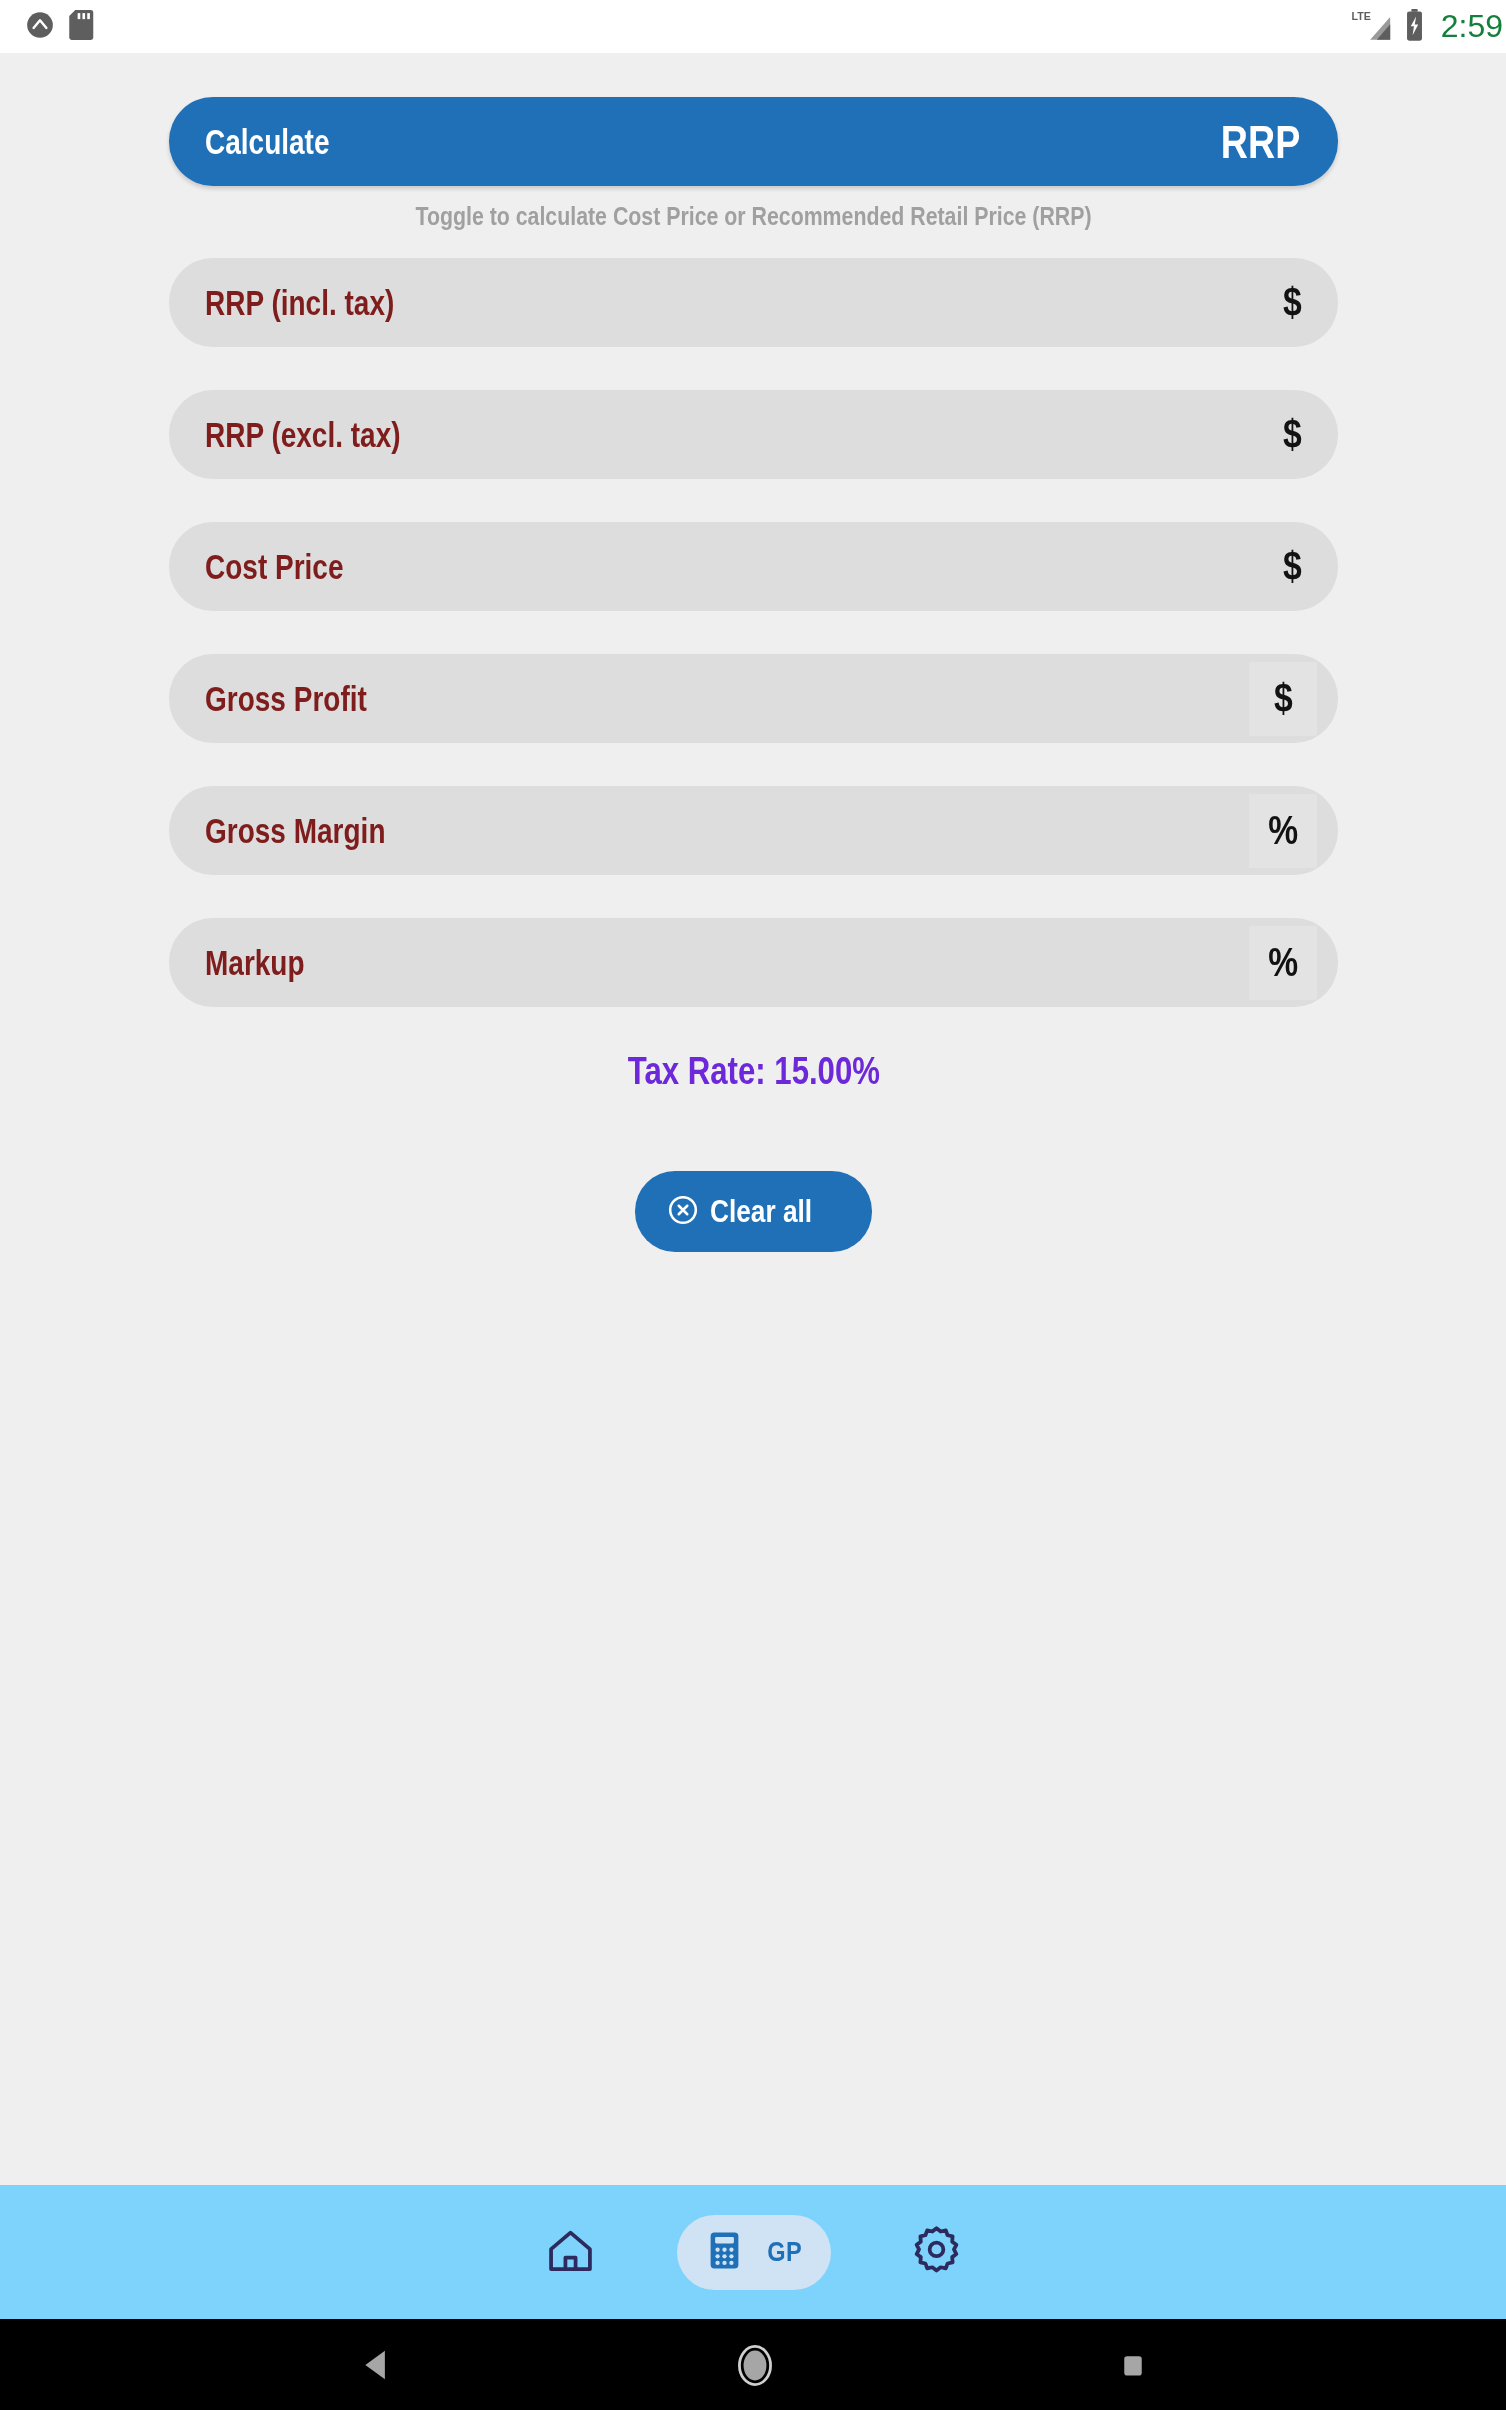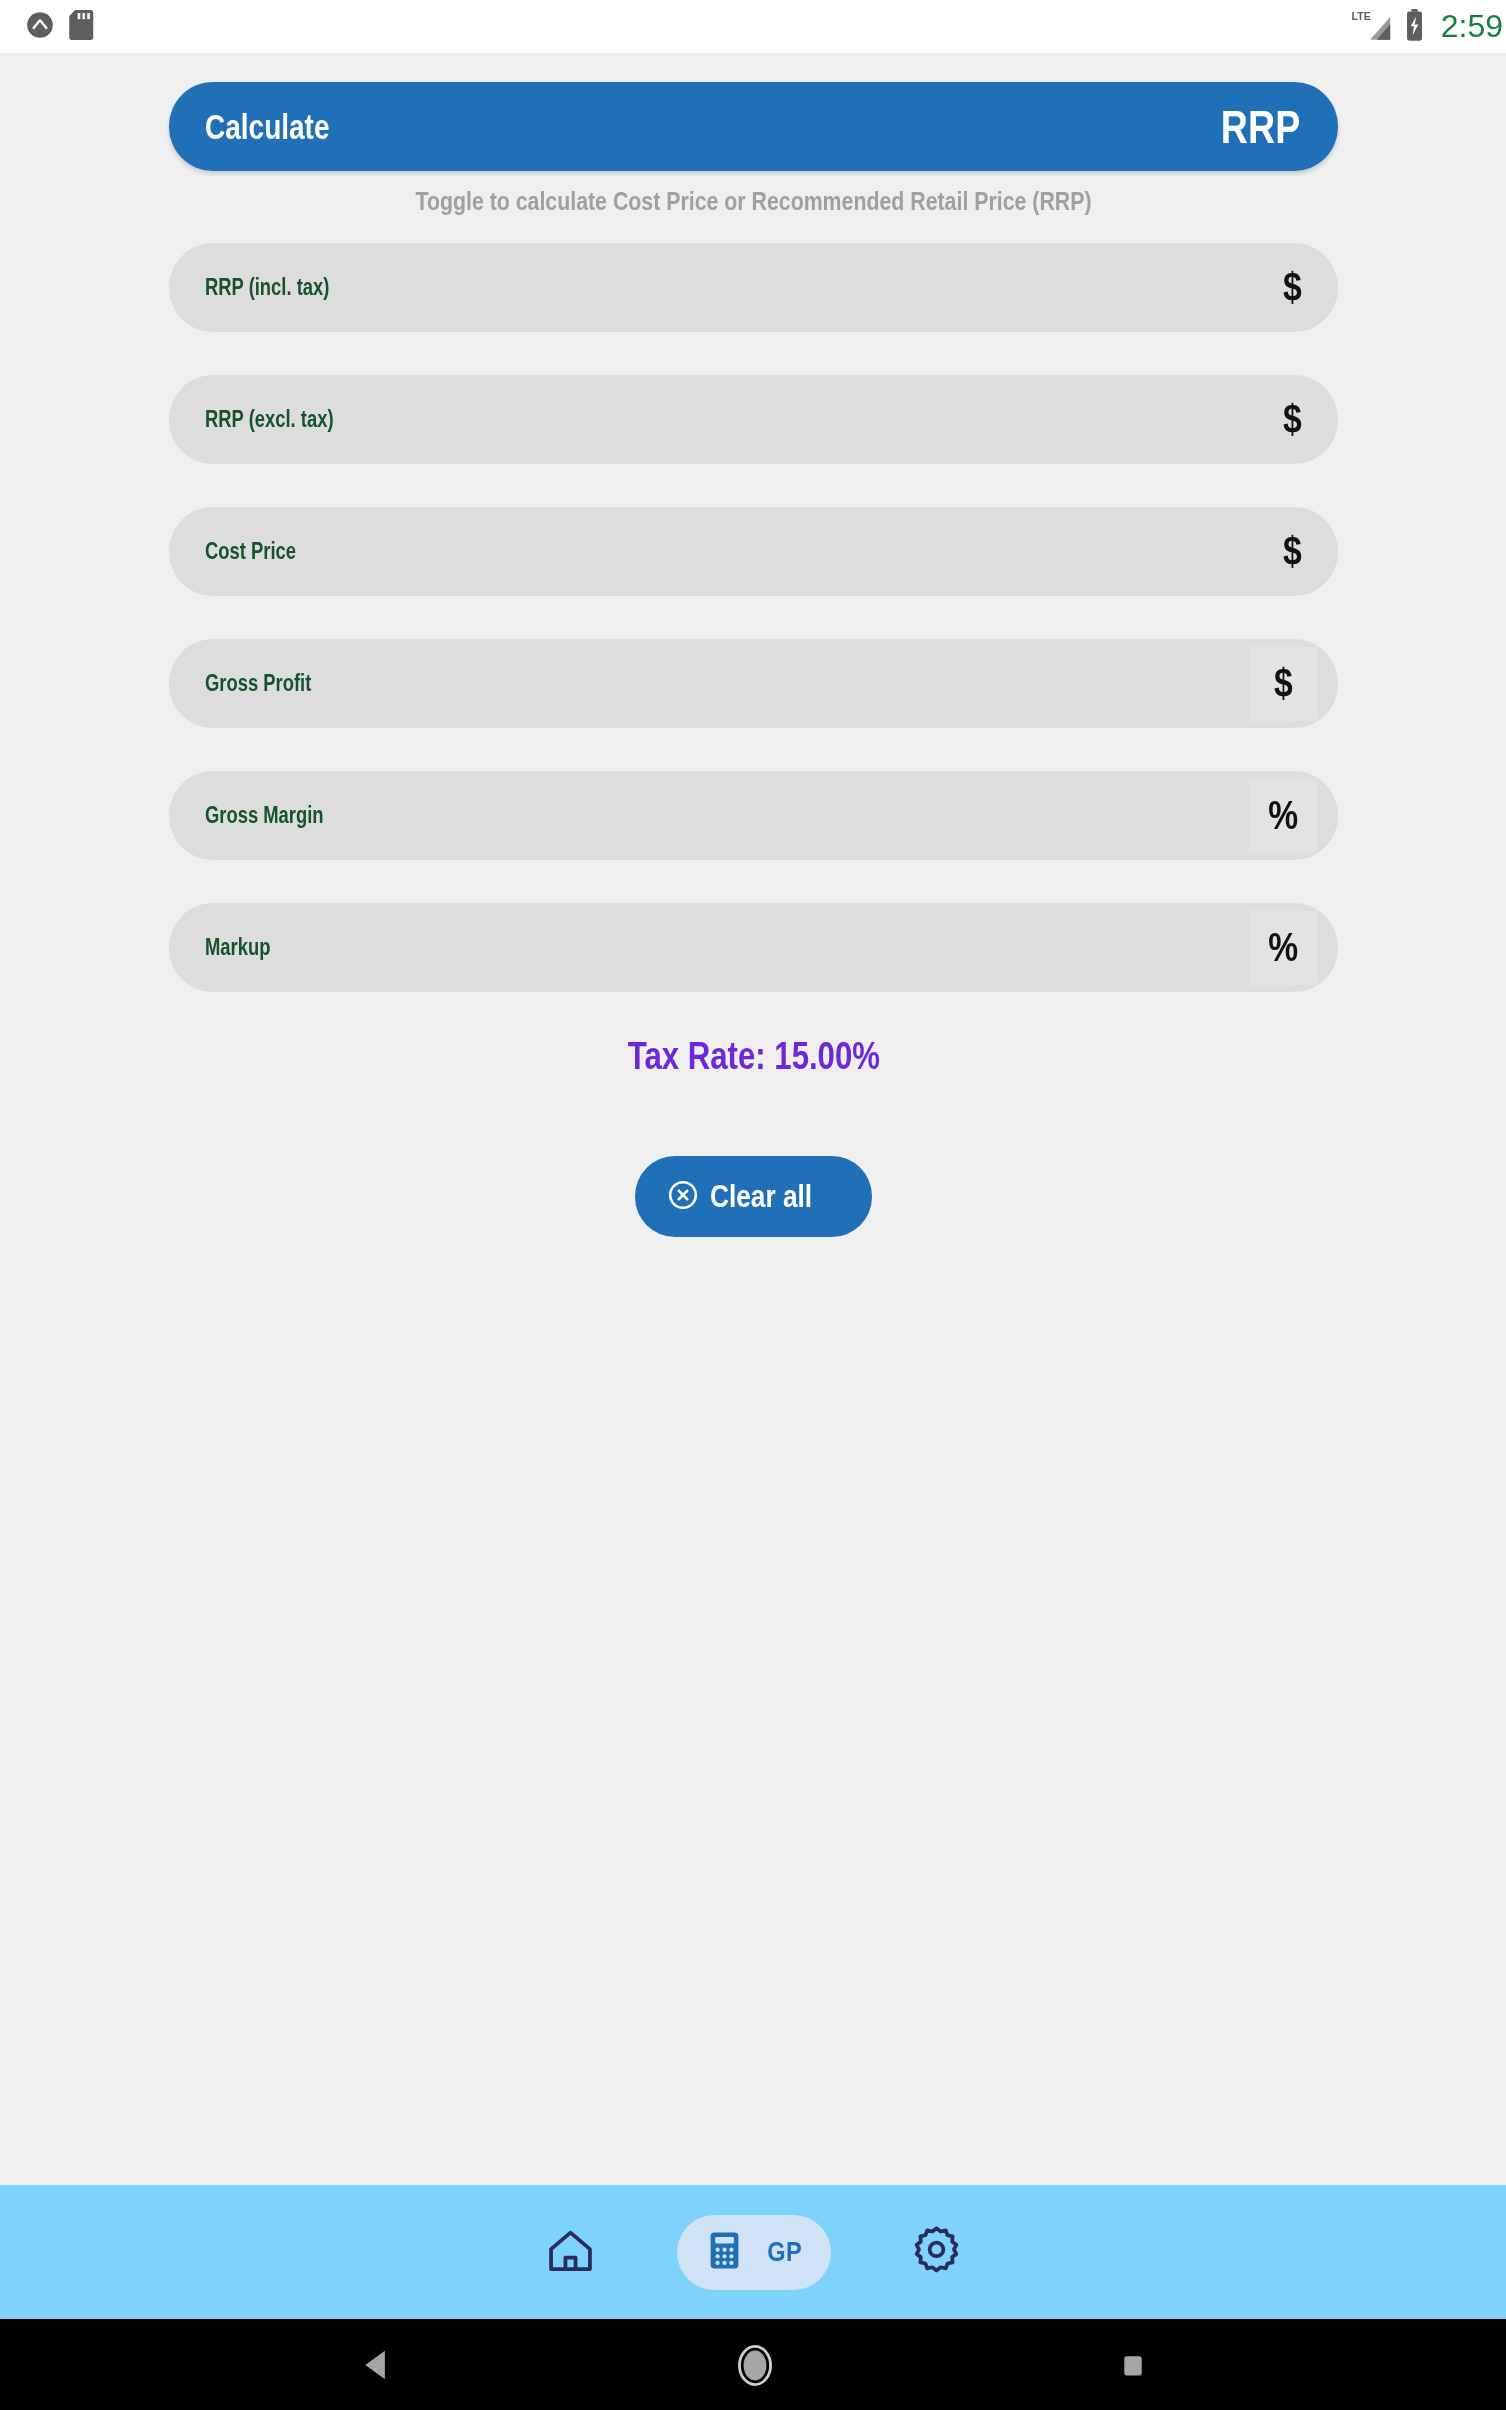--- a/index.html
+++ b/index.html
@@ -44,21 +44,21 @@
     font-size:39px; font-weight:700; color:#0d0d0d;
     font-family:"Liberation Sans Narrow","Liberation Sans", sans-serif;
     transform:scaleX(0.80); transform-origin:center;
     letter-spacing:0.5px;
   }
 
   
   .content {
     flex:1 1 auto;
     background:#efefef;
-    padding:1px 169px;
+    padding:16px 169px;
     position:relative;
     overflow:hidden;
   }
 
   .toggle-row { padding-top:28px; }
 
   .toggle-btn {
     height:89px;
     background:#2070b8;
     border-radius:44px;
@@ -99,21 +99,21 @@
     border-radius:44px;
     display:flex; align-items:stretch;
     margin-bottom:43px;
     overflow:hidden;
     cursor:text;
   }
   .field-label {
     flex:1 1 auto;
     display:flex; align-items:center;
     padding-left:36px;
-    font-size:23px; font-weight:700; color:#14532d;
+    font-size:35px; font-weight:700; color:#7f1d1d;
     font-family:"Liberation Sans Narrow","Liberation Sans", sans-serif;
     white-space:nowrap;
   }
   .field-label span {
     display:inline-block;
     transform:scaleX(0.80); transform-origin:left center;
   }
   .field-suffix {
     flex:0 0 auto;
     width:85px;

